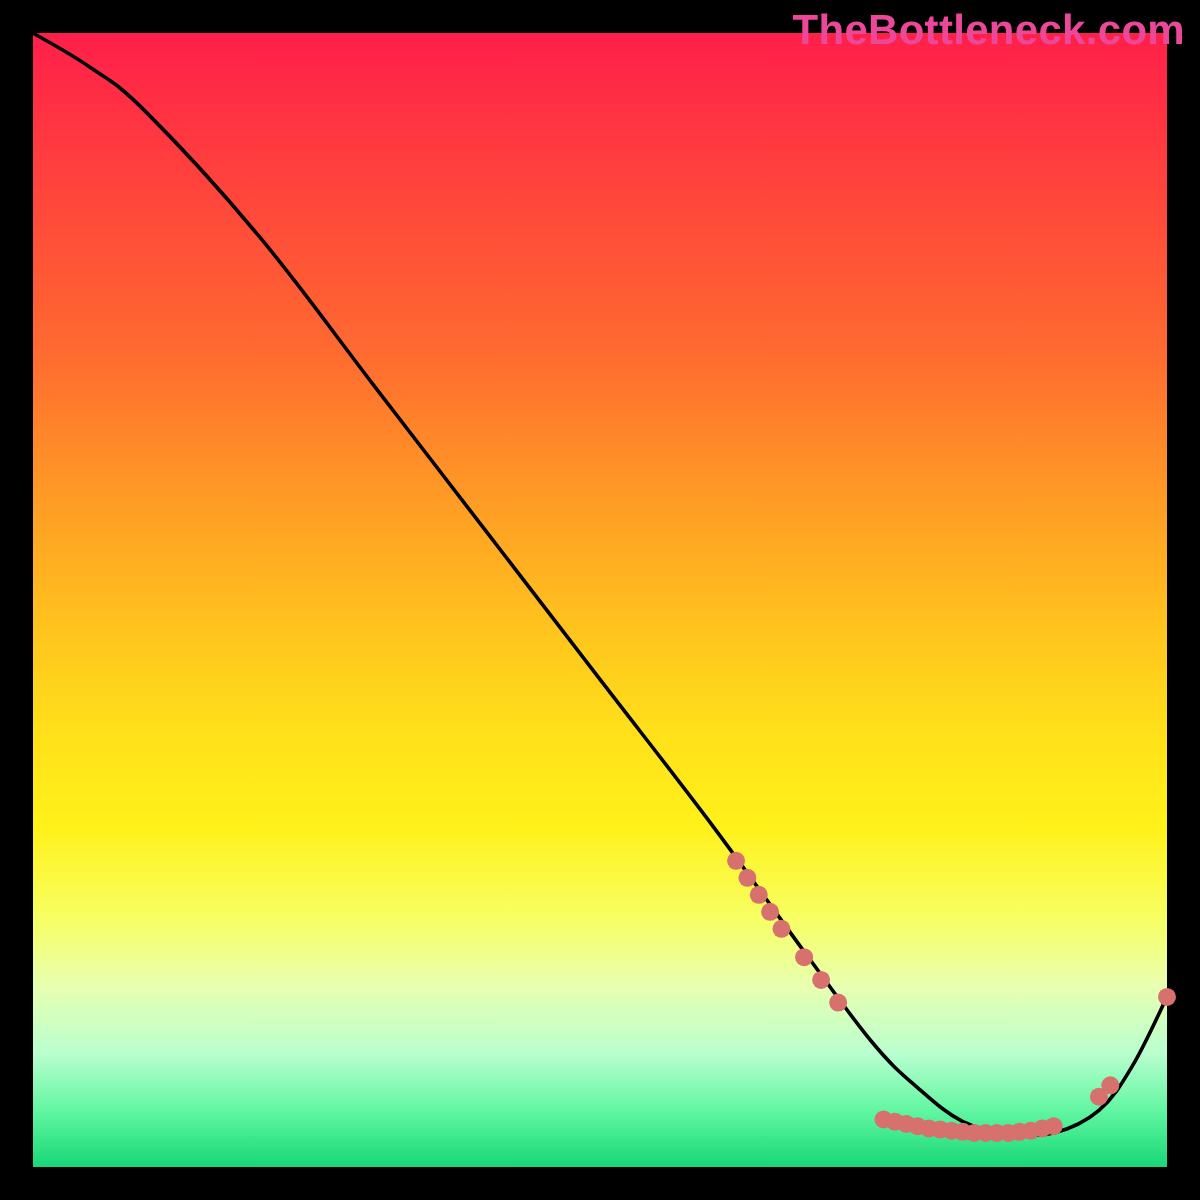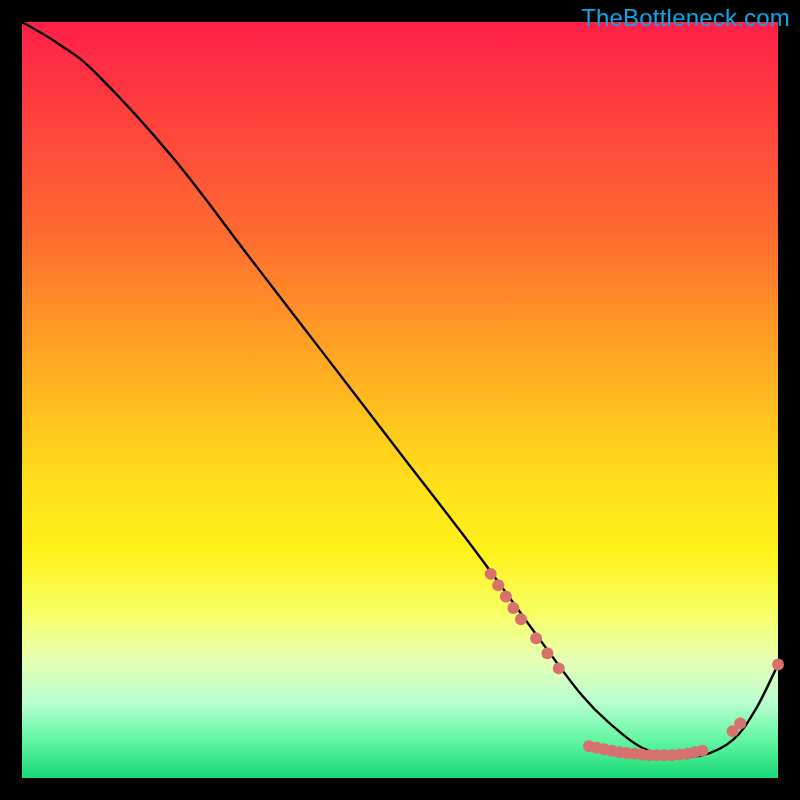--- a/index.html
+++ b/index.html
@@ -37,24 +37,25 @@
       #e8ffb0 84%,
       #b9ffcf 90%,
       #62f6a2 95%,
       #17d876 100%
     );
   }
   .watermark {
     position: absolute;
     top: 4px;
     right: 10px;
-    color: #0ea5e9;
-    font-size: 24px;
+    color: #ec4899;
+    font-size: 28px;
     letter-spacing: 0.2px;
     user-select: none;
+    font-weight: bold;
   }
   svg.curve {
     position: absolute;
     left: 0;
     top: 0;
     width: 756px;
     height: 756px;
     overflow: visible;
   }
 </style>

